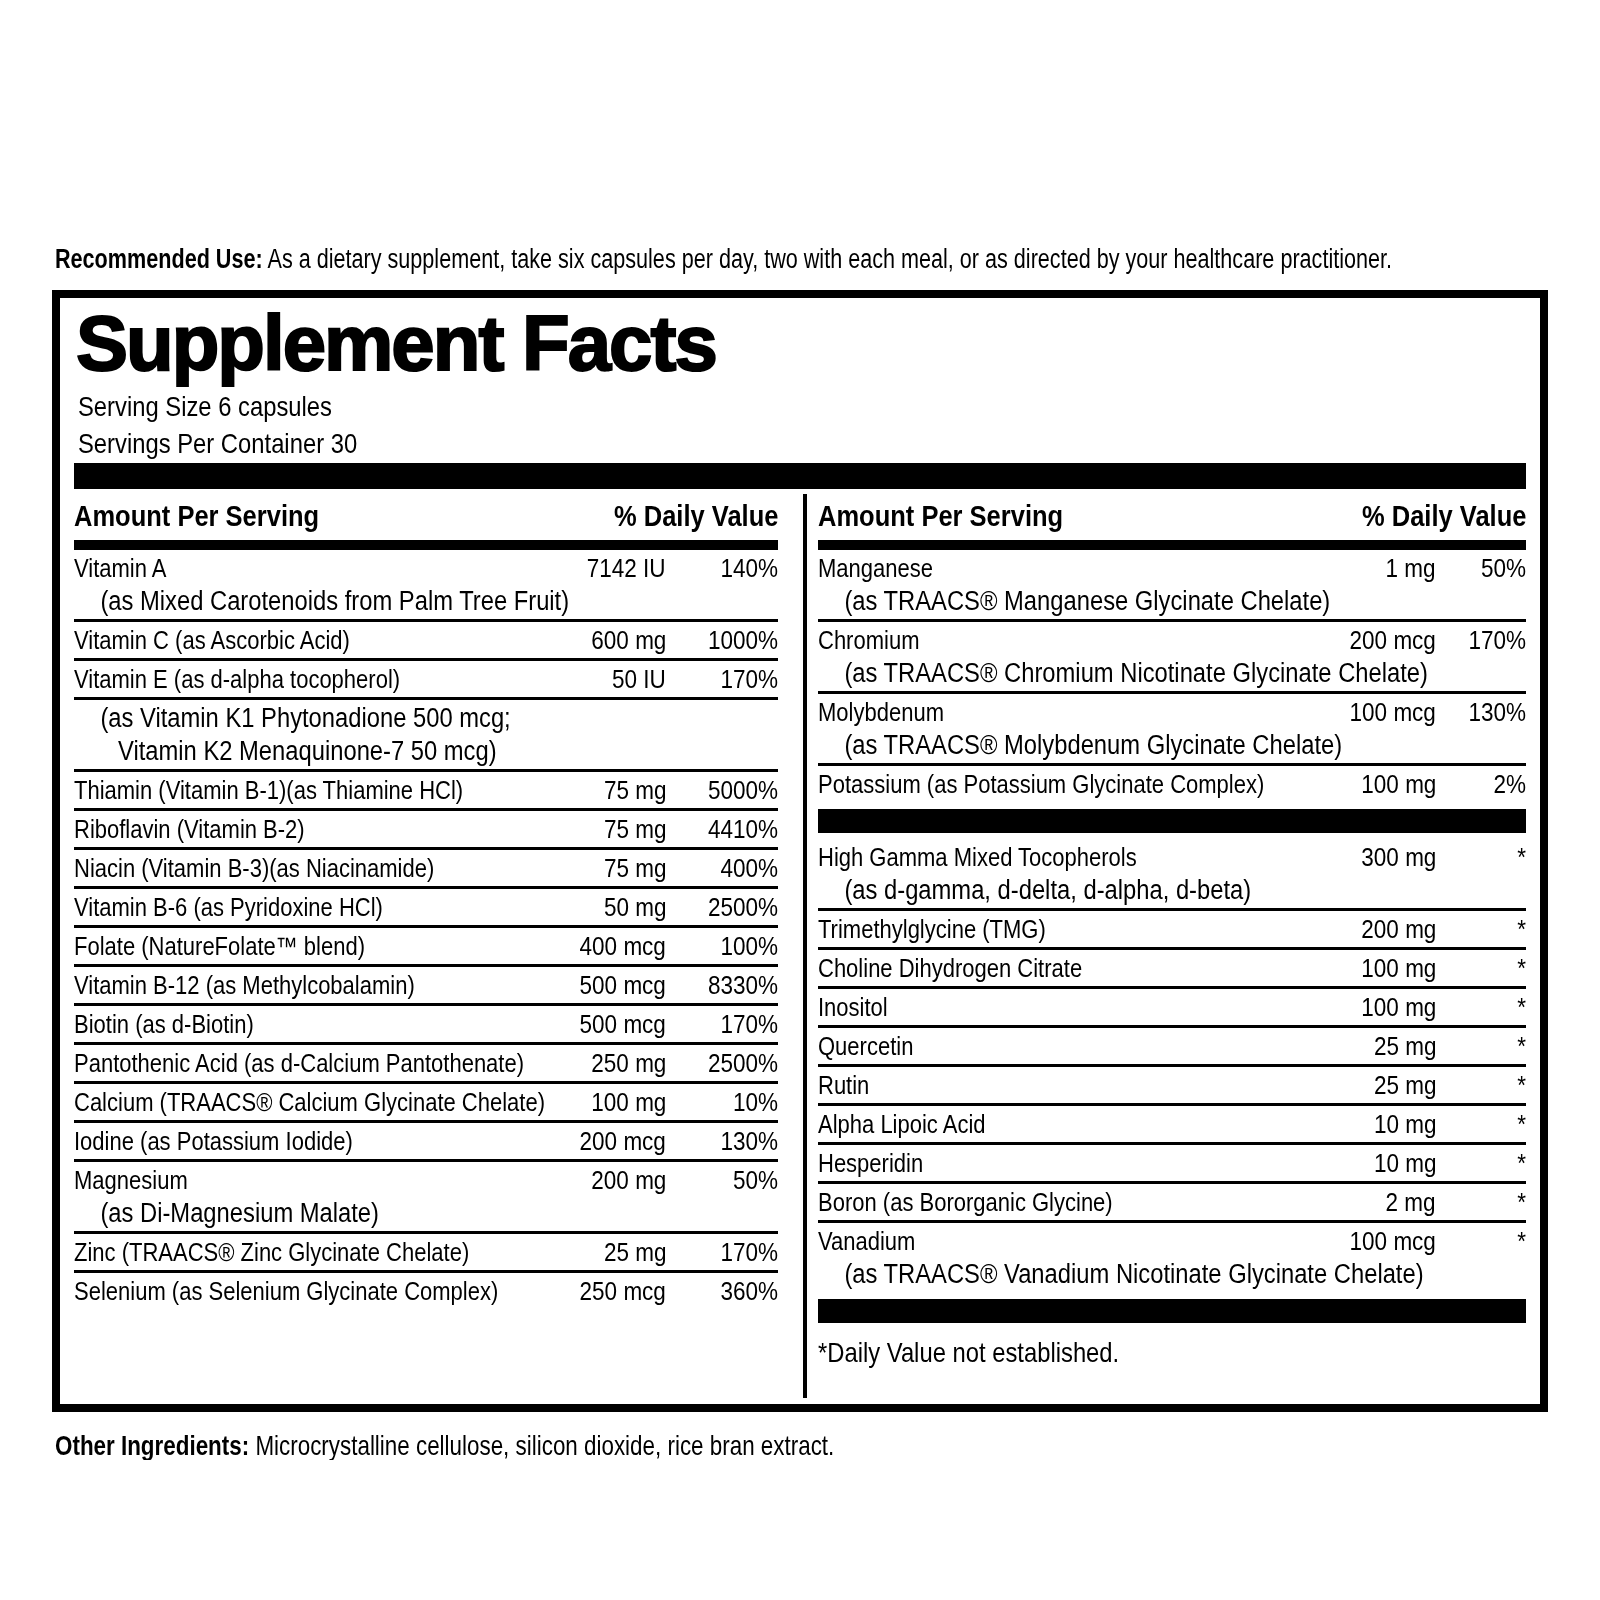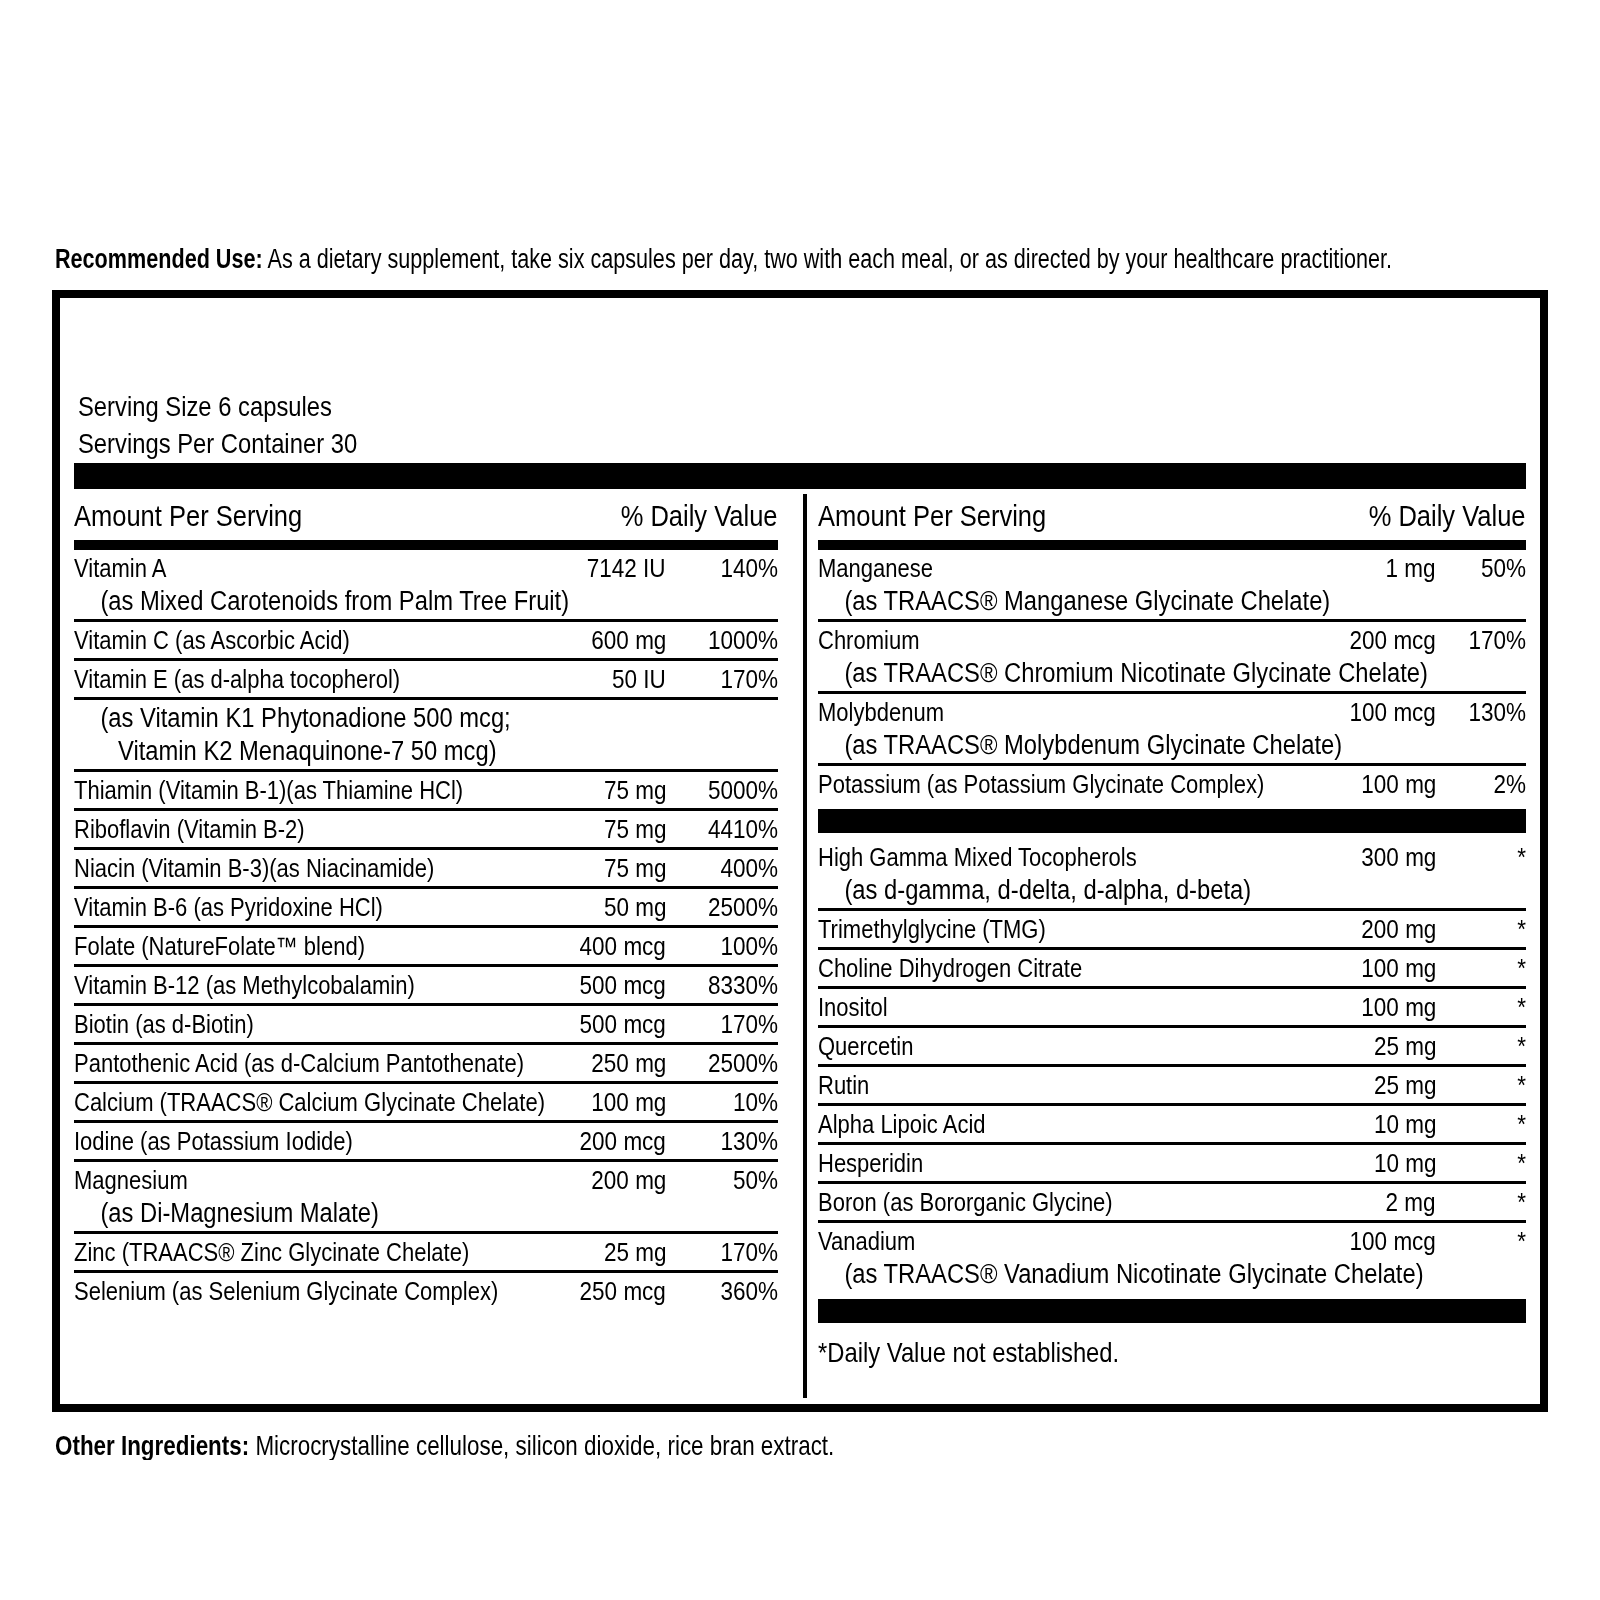--- a/index.html
+++ b/index.html
@@ -38,21 +38,21 @@
   }
   .bar-top { position:absolute; left:14px; right:14px; top:165px; height:26px; background:#000; }
 
   .cols { position:absolute; left:14px; right:14px; top:196px; bottom:6px; display:flex; }
   .col-left  { width:704px; }
   .divider   { width:4px; background:#000; margin-left:25px; margin-right:11px; }
   .col-right { flex:1; min-width:0; }
 
   .col-head {
     display:flex; justify-content:space-between; align-items:baseline;
-    padding:5px 0 7px; font-weight:normal; font-size:30px; line-height:34px;
+    padding:5px 0 7px; font-weight:bold; font-size:30px; line-height:34px;
   }
   .ch-amount { white-space:nowrap; transform:scaleX(0.85); transform-origin:0 60%; }
   .ch-dv     { white-space:nowrap; transform:scaleX(0.85); transform-origin:100% 60%; }
   .head-bar  { height:10px; background:#000; }
 
   .item { border-bottom:3px solid #000; padding:2px 0 1px; }
   .item.no-sep { border-bottom:none; }
   .lmain { display:flex; align-items:flex-start; font-size:25px; line-height:33px; }
   .n-label { flex:1 1 0; min-width:0; white-space:nowrap; transform:scaleX(0.88); transform-origin:0 60%; }
   .n-amt   { white-space:nowrap; transform:scaleX(0.90); transform-origin:100% 60%; }
@@ -78,20 +78,21 @@
 <body>
 
 <div class="canvas">
 
   <div class="rec-use">
     <span class="lbl">Recommended Use:</span>
     <span>As a dietary supplement, take six capsules per day, two with each meal, or as directed by your healthcare practitioner.</span>
   </div>
 
   <div class="panel">
+    <div class="title">Supplement Facts</div>
     <div class="serv">
       <div>Serving Size 6 capsules</div>
       <div>Servings Per Container 30</div>
     </div>
     <div class="bar-top"></div>
 
     <div class="cols">
 
       <div class="col-left">
         <div class="col-head">

